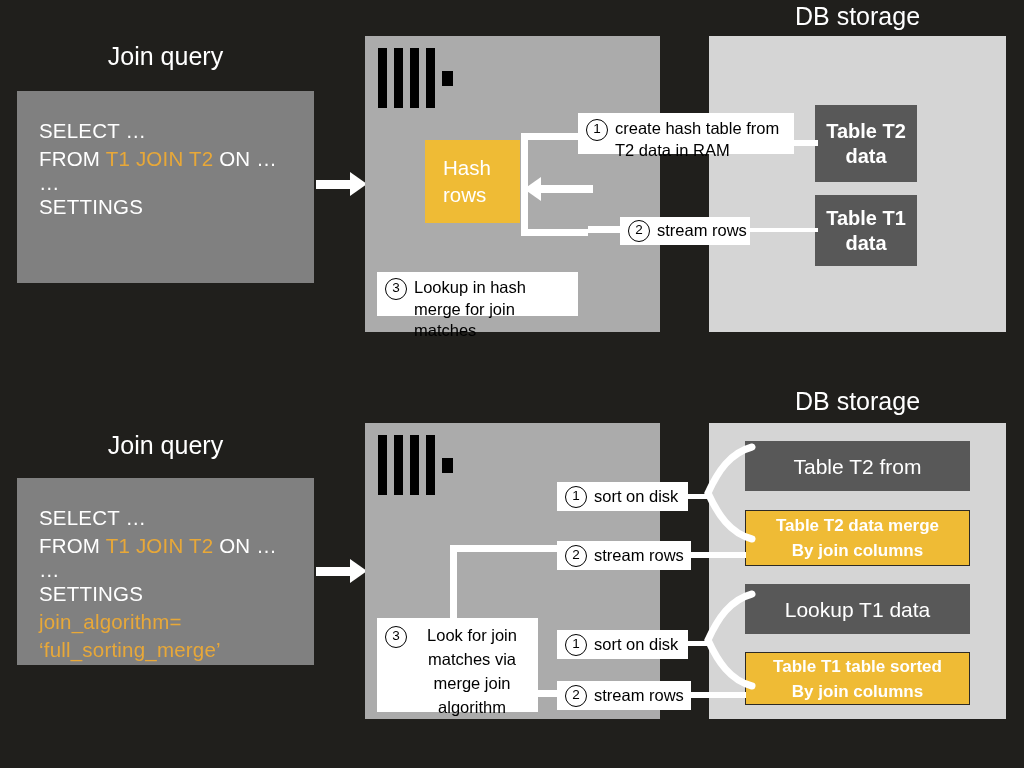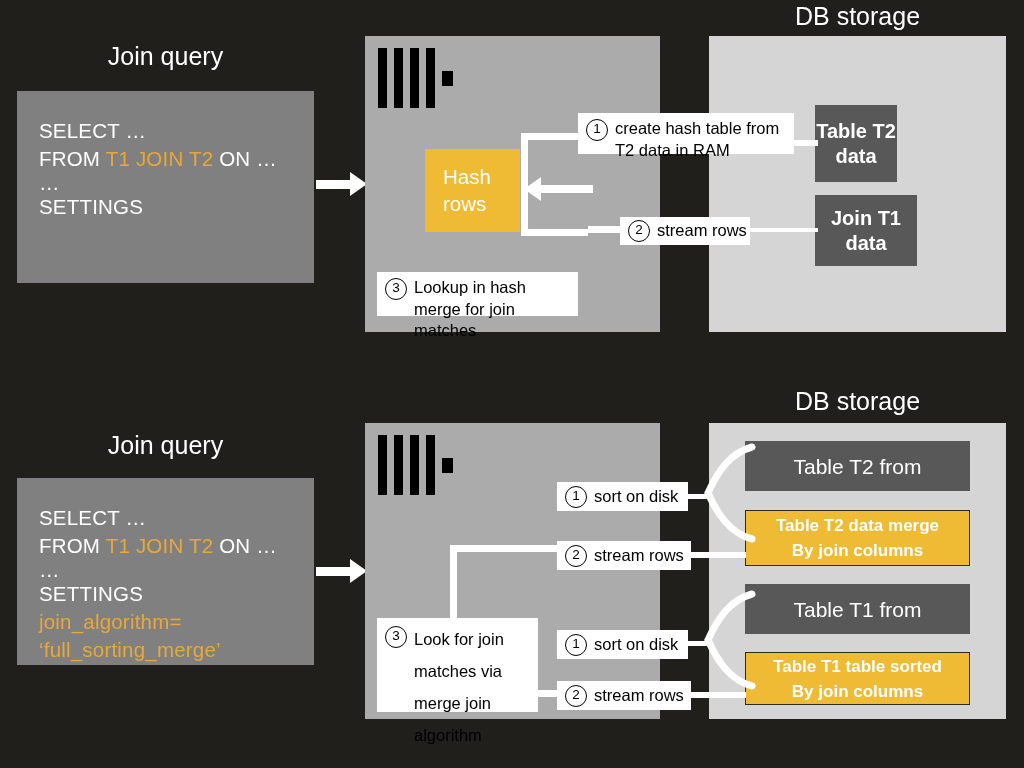--- a/index.html
+++ b/index.html
@@ -127,21 +127,21 @@
   <div class="abs wstroke" style="left:521px;top:133px;width:67px;height:103px;border-width:7px 0 7px 7px;"></div>
   <div class="arrow-head-left" style="left:524px;top:177px;"></div>
   <div class="wline" style="left:538px;top:185px;width:55px;height:8px;"></div>
 
   <div class="wline" style="left:588px;top:226px;width:42px;height:7px;"></div>
 
   <div class="wline" style="left:790px;top:140px;width:28px;height:6px;"></div>
 
   <div class="wline" style="left:748px;top:228px;width:70px;height:4px;"></div>
 
-  <div class="abs hashbox" style="left:425px;top:149px;width:95px;height:83px;">
+  <div class="abs hashbox" style="left:425px;top:140px;width:95px;height:83px;">
     <div>Hash</div>
     <div>rows</div>
   </div>
 
   <div class="abs callout" style="left:578px;top:113px;width:216px;height:41px;">
     <div class="num">1</div>
     <div class="txt">create hash table from T2 data in RAM</div>
   </div>
 
   <div class="abs callout" style="left:620px;top:217px;width:130px;height:28px;align-items:center;">
@@ -151,29 +151,29 @@
 
   <div class="abs callout" style="left:377px;top:272px;width:201px;height:44px;">
     <div class="num">3</div>
     <div class="txt">Lookup in hash merge for join matches</div>
   </div>
 
   <div class="abs title" style="left:709px;top:2px;width:297px;">DB storage</div>
 
   <div class="abs dbpanel" style="left:709px;top:36px;width:297px;height:296px;"></div>
 
-  <div class="abs chip dark" style="left:815px;top:105px;width:82px;height:77px;font-size:20px;">
+  <div class="abs chip dark" style="left:815px;top:105px;width:102px;height:77px;font-size:20px;">
     <div>
       <div>Table T2</div>
       <div>data</div>
     </div>
   </div>
   <div class="abs chip dark" style="left:815px;top:195px;width:102px;height:71px;font-size:20px;">
     <div>
-      <div>Join T1</div>
+      <div>Table T1</div>
       <div>data</div>
     </div>
   </div>
 
   <div class="abs title" style="left:17px;top:431px;width:297px;">Join query</div>
 
   <div class="abs sqlcard" style="left:17px;top:478px;width:297px;height:187px;">
     <div>SELECT …</div>
     <div>
       <span class="kw">FROM </span><span class="hl">T1 JOIN T2</span><span class="kw"> ON …</span>
@@ -230,40 +230,40 @@
     <div class="txt" style="white-space:nowrap;">sort on disk</div>
   </div>
 
   <div class="abs callout" style="left:557px;top:681px;width:134px;height:29px;align-items:center;">
     <div class="num" style="margin-top:0;">2</div>
     <div class="txt" style="white-space:nowrap;">stream rows</div>
   </div>
 
   <div class="abs callout" style="left:377px;top:618px;width:161px;height:94px;">
     <div class="num" style="margin-top:3px;">3</div>
-    <div class="txt" style="line-height:32px;">Look for join matches via merge join algorithm</div>
+    <div class="txt" style="line-height:24px;text-align:center;">Look for join matches via merge join algorithm</div>
   </div>
 
   <div class="abs title" style="left:709px;top:387px;width:297px;">DB storage</div>
 
   <div class="abs dbpanel" style="left:709px;top:423px;width:297px;height:296px;"></div>
 
   <div class="abs chip dark" style="left:745px;top:441px;width:225px;height:50px;font-size:21px;font-weight:normal;">
     <div>Table T2 from</div>
   </div>
 
   <div class="abs chip gold" style="left:745px;top:510px;width:225px;height:56px;font-size:17px;">
     <div>
       <div>Table T2 data merge</div>
       <div>By join columns</div>
     </div>
   </div>
 
   <div class="abs chip dark" style="left:745px;top:584px;width:225px;height:50px;font-size:21px;font-weight:normal;">
-    <div>Table T1 from</div>
+    <div>Lookup T1 data</div>
   </div>
 
   <div class="abs chip gold" style="left:745px;top:652px;width:225px;height:53px;font-size:17px;">
     <div>
       <div>Table T1 table sorted</div>
       <div>By join columns</div>
     </div>
   </div>
 
 </div>

